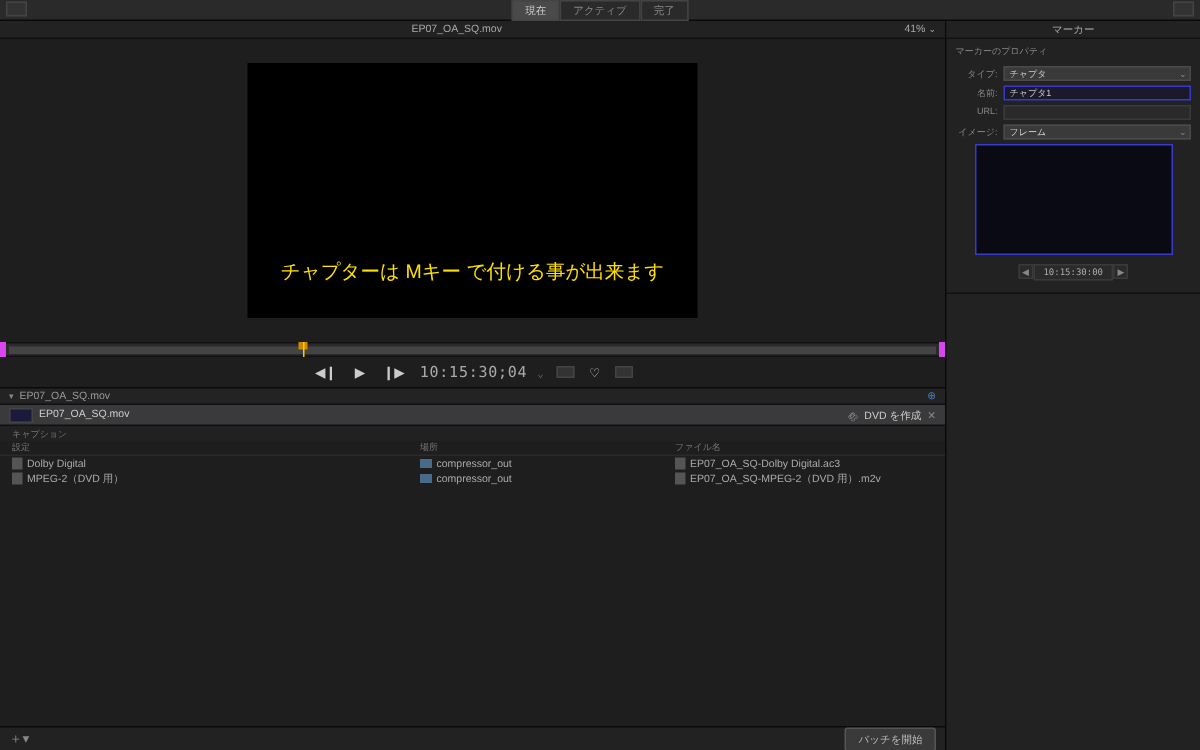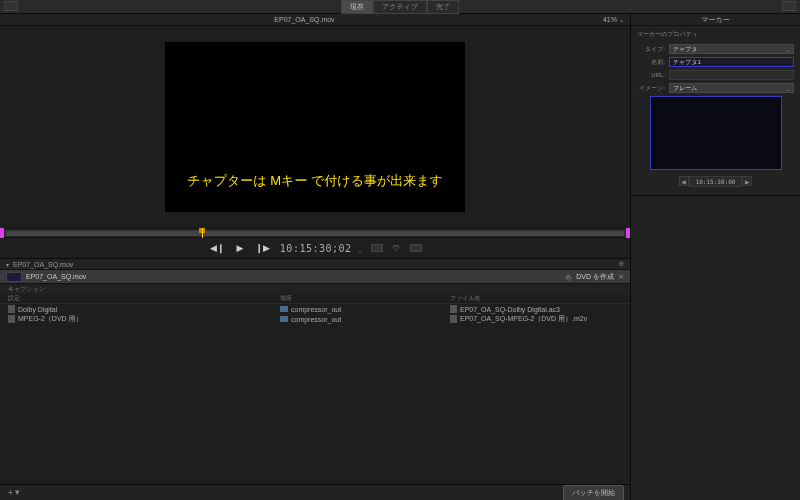--- a/index.html
+++ b/index.html
@@ -120,21 +120,21 @@
     <div class="timeline">
       <div class="tl-bar"></div>
       <div class="tl-marker"></div>
       <div class="tl-playhead"></div>
     </div>
 
     <div class="transport">
       <span class="btn">◀❙</span>
       <span class="btn">▶</span>
       <span class="btn">❙▶</span>
-      <span class="timecode"><span>10:15:30;02</span> <span class="caret">⌄</span></span>
+      <span class="timecode"><span>10:15:30;04</span> <span class="caret">⌄</span></span>
       <span class="mini-btn"></span>
       <span class="btn" style="font-size:8px;">♡</span>
       <span class="mini-btn"></span>
     </div>
 
     <div class="batch-header">
       <span class="chev">▾</span>
       <span>EP07_OA_SQ.mov</span>
       <span class="batch-header-right" style="color:#4a7aba;">⊕</span>
     </div>

